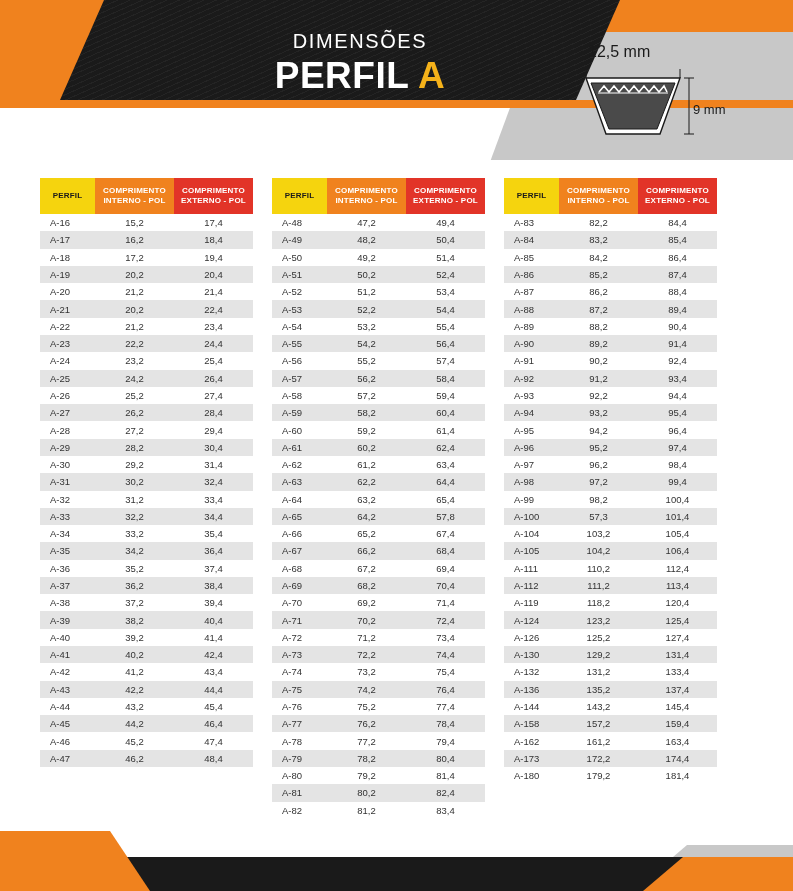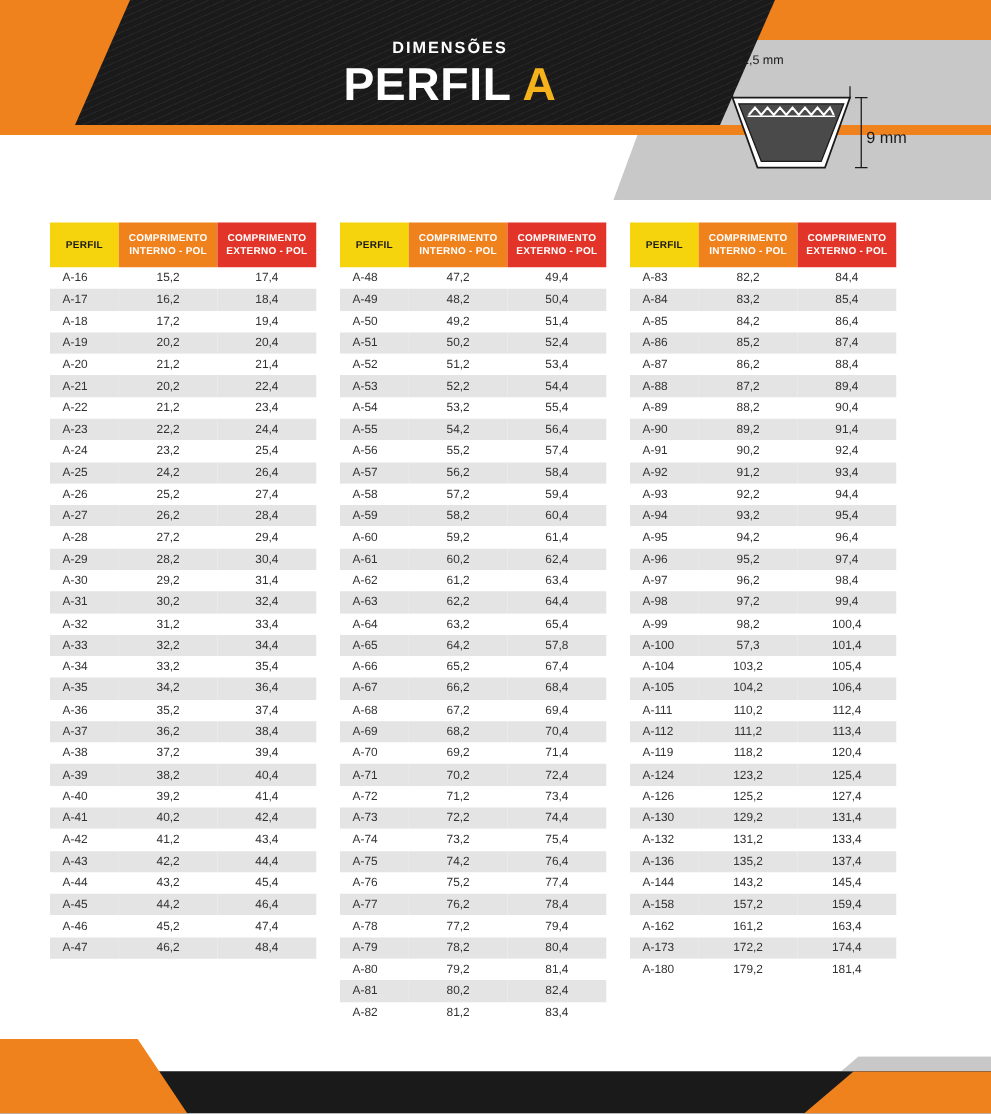--- a/index.html
+++ b/index.html
@@ -65,22 +65,22 @@
     clip-path: polygon(48px 0, 310px 0, 310px 130px, 0 130px);
   }
   .hdr-title-wrap {
     position: absolute;
     left: 180px; top: 30px;
     width: 360px;
     text-align: center;
     color: #ffffff;
   }
   .hdr-sub {
-    font-size: 13px;
-    font-weight: bold;
+    font-size: 20px;
+    font-weight: normal;
     letter-spacing: 1.6px;
     color: #ffffff;
   }
   .hdr-title {
     font-size: 37px;
     font-weight: bold;
     letter-spacing: 0.5px;
     margin-top: 2px;
     color: #ffffff;
   }
@@ -88,21 +88,21 @@
 
   
   .belt-diagram {
     position: absolute;
     left: 548px; top: 40px;
     width: 230px; height: 115px;
   }
   .belt-dim-top {
     position: absolute;
     left: 40px; top: 3px;
-    font-size: 10px;
+    font-size: 16px;
     color: #1a1a1a;
     font-weight: normal;
   }
   .belt-dim-right {
     position: absolute;
     left: 145px; top: 62px;
     font-size: 13px;
     color: #1a1a1a;
   }
   .belt-svg { position: absolute; left: 20px; top: 22px; }

